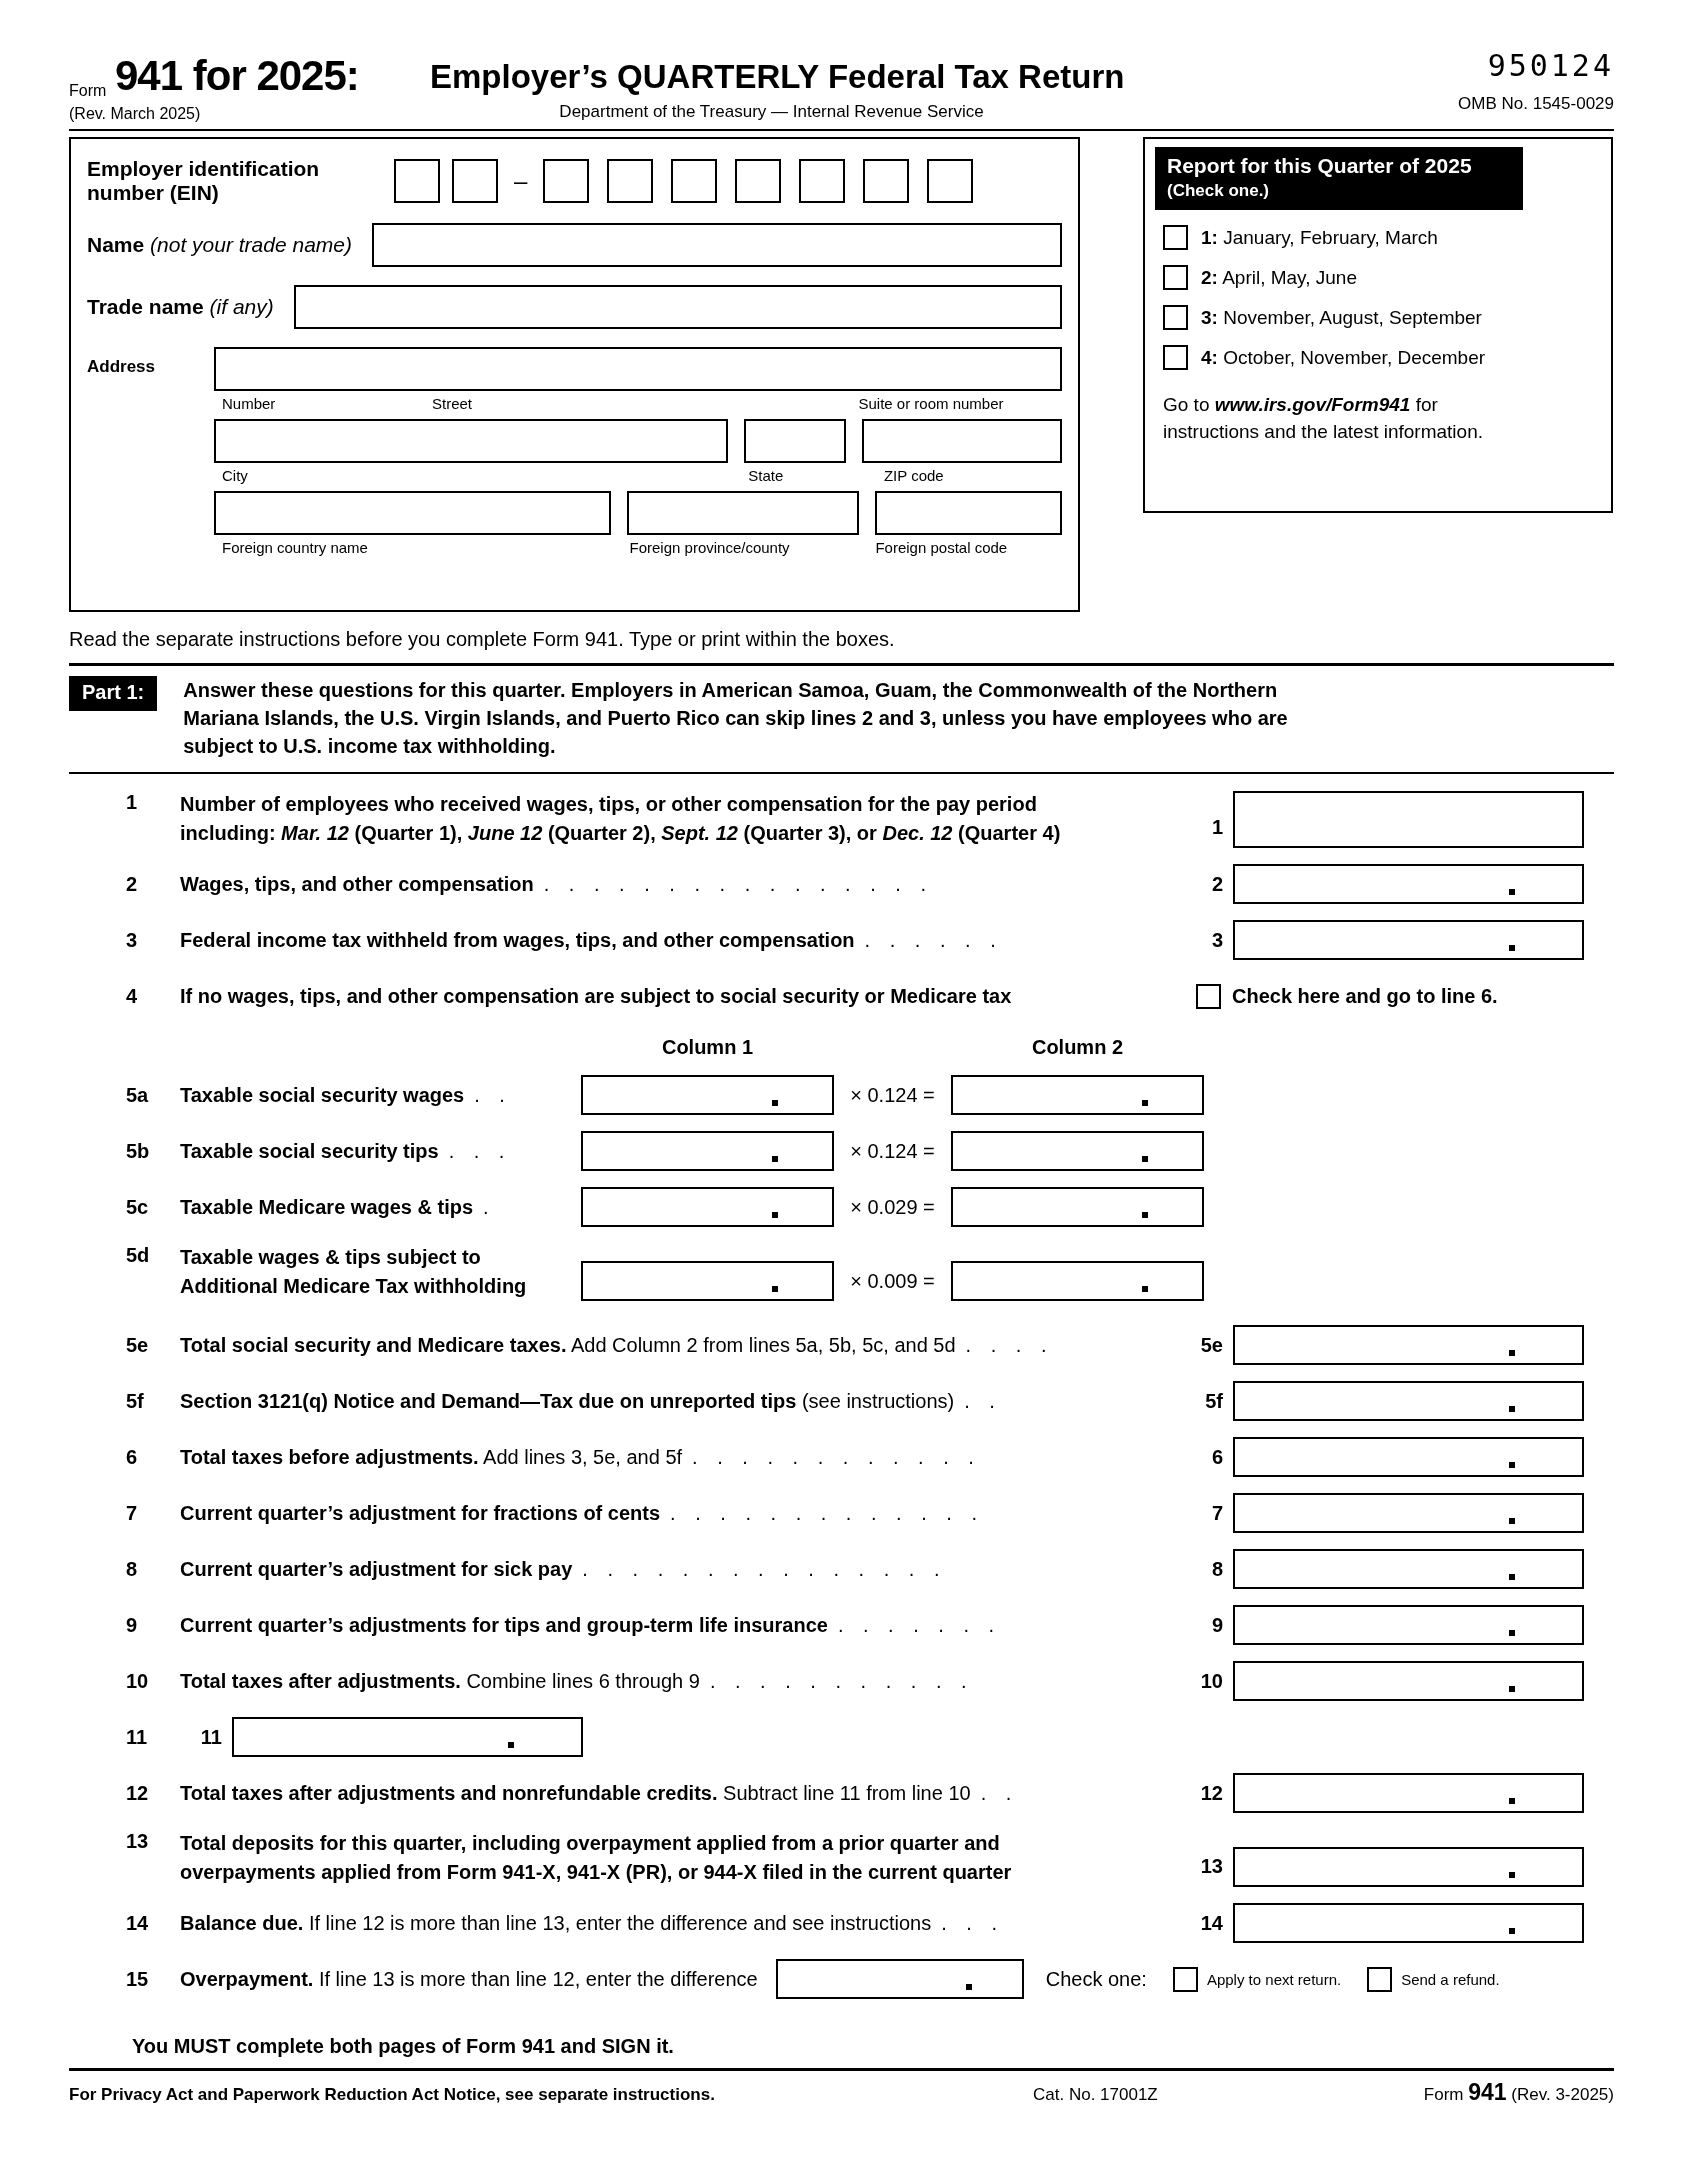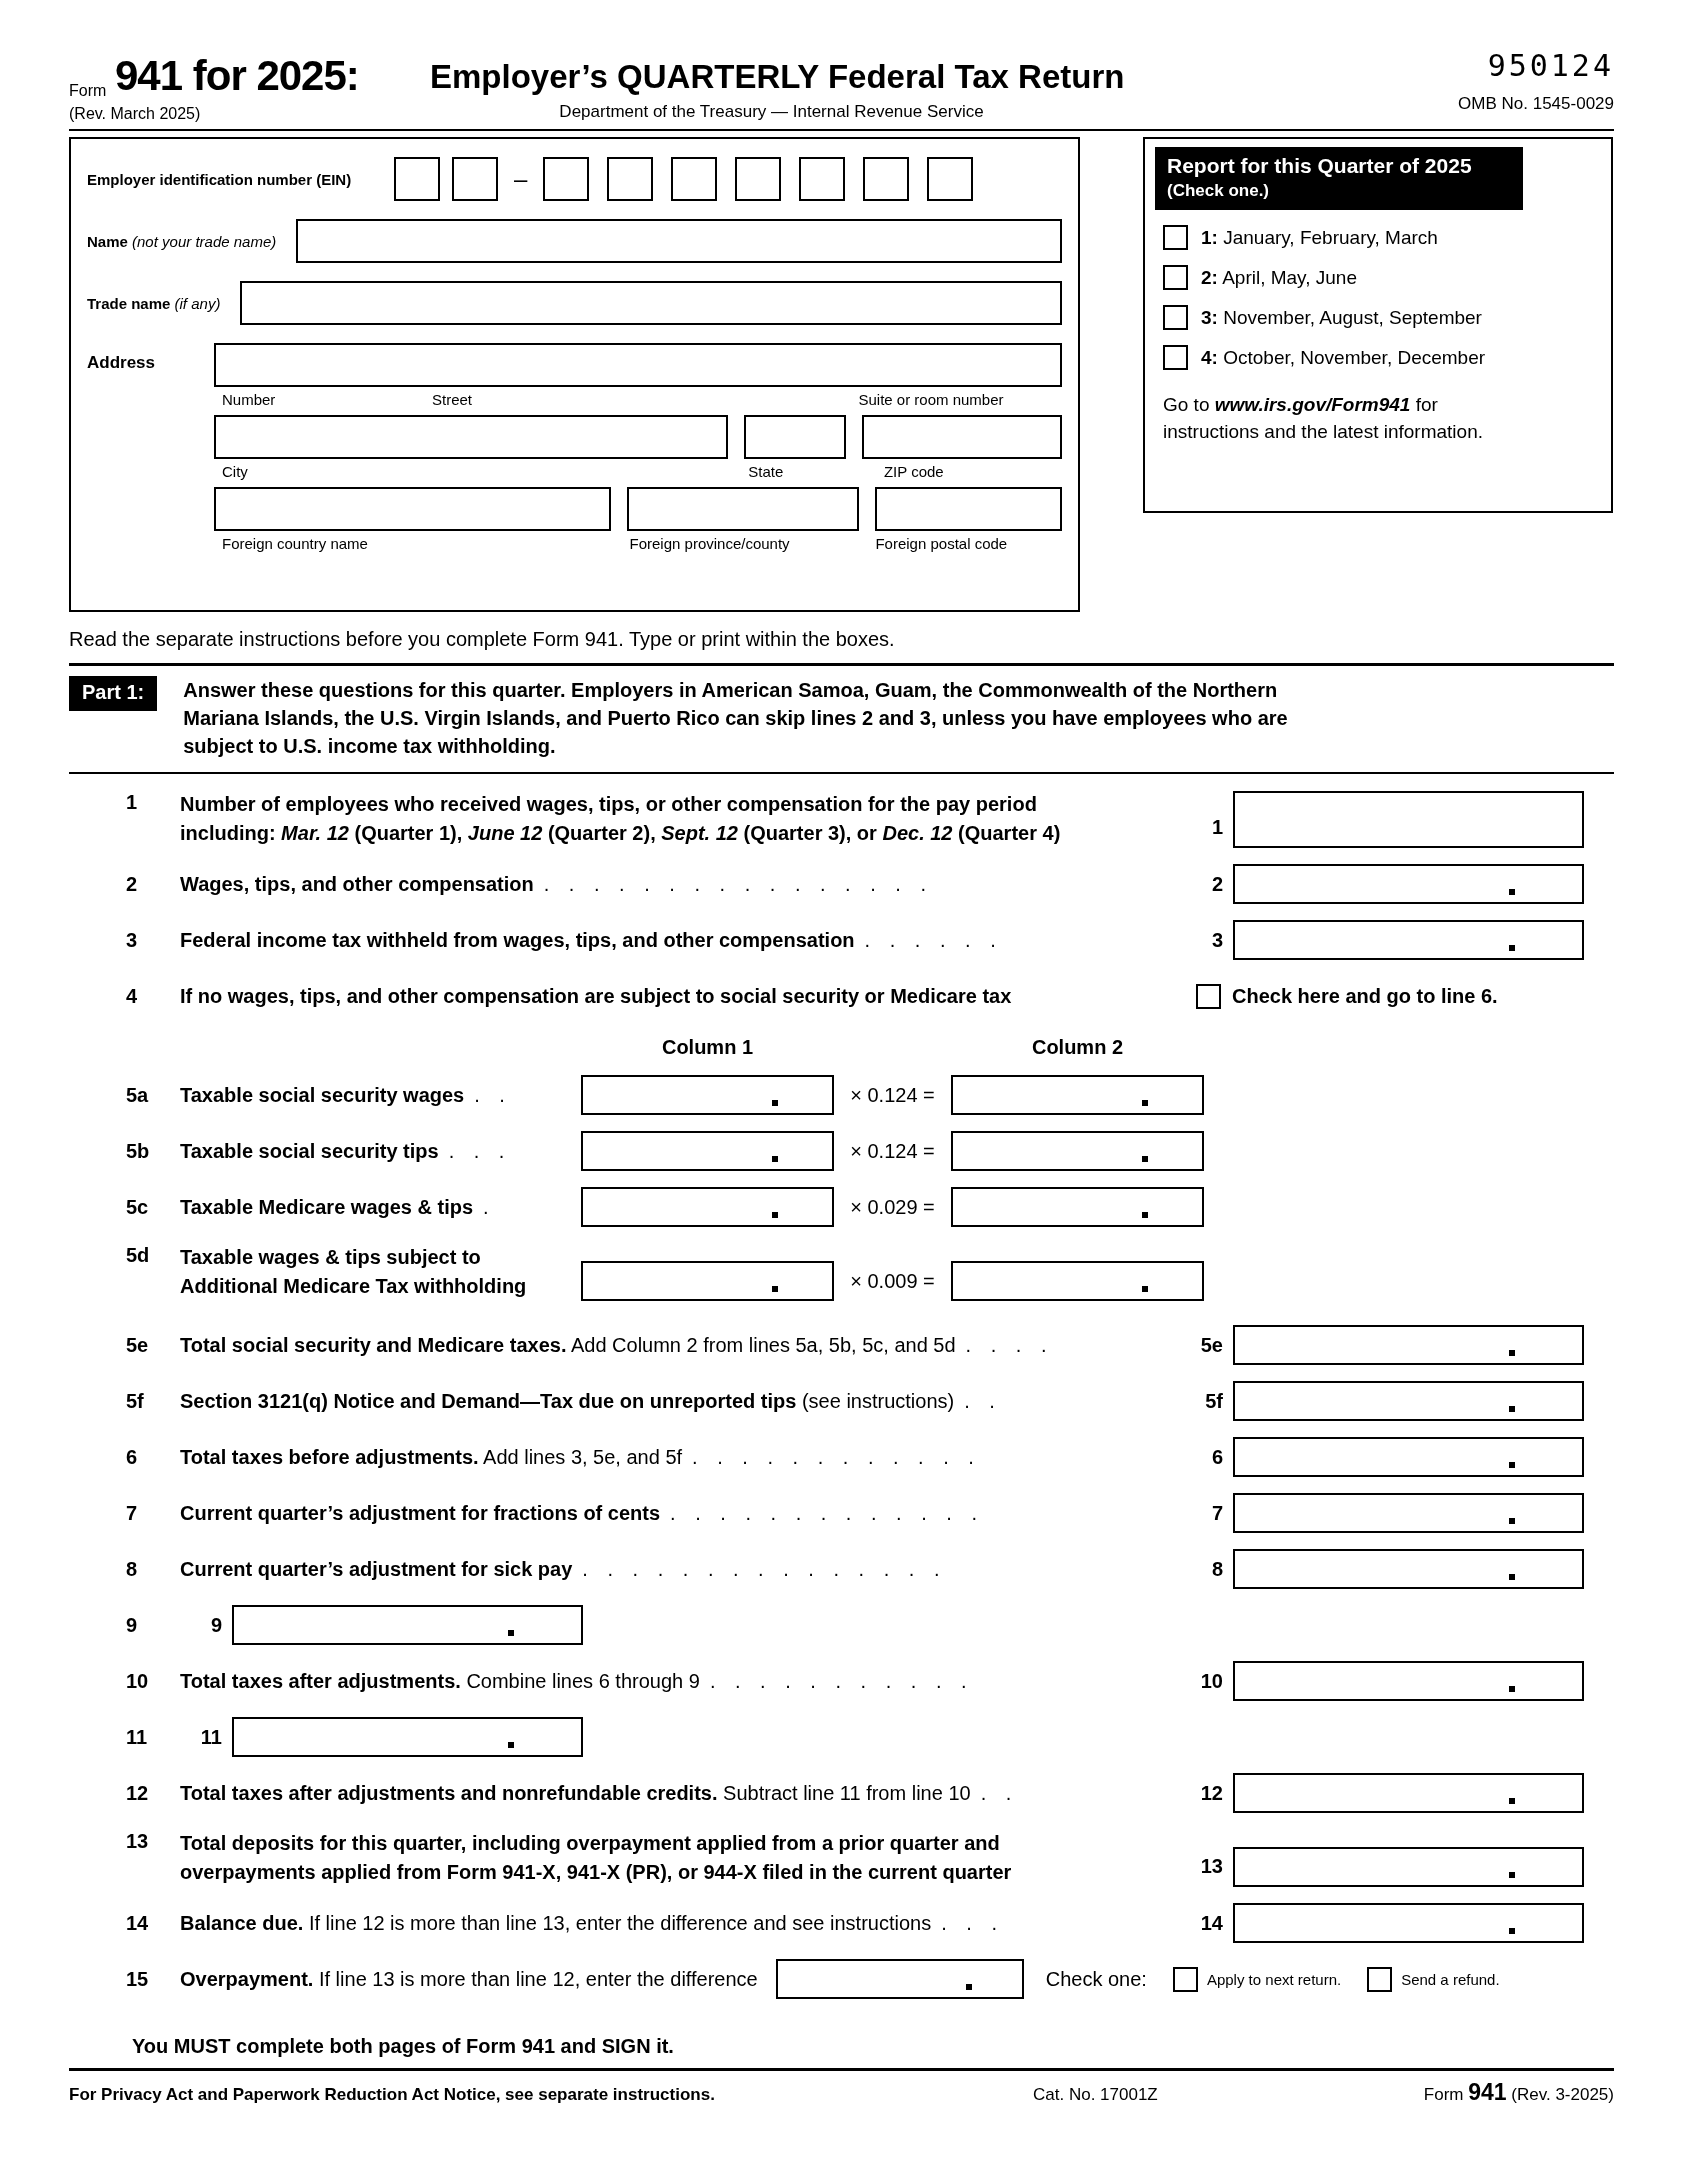--- a/index.html
+++ b/index.html
@@ -15,21 +15,21 @@
   .hdr-num { position:absolute; left:46px; top:-2px; font-size:42px; font-weight:bold; letter-spacing:-1px; }
   .hdr-rev { position:absolute; left:0; top:51px; font-size:16px; }
   .hdr-title { position:absolute; left:361px; top:4px; font-size:33px; font-weight:bold; }
   .hdr-dept { position:absolute; left:361px; top:48px; font-size:17px; width:683px; text-align:center; }
   .hdr-code { position:absolute; right:0; top:-6px; font-family:"DejaVu Sans Mono", monospace; font-size:30px; font-weight:normal; letter-spacing:3px; }
   .hdr-omb { position:absolute; right:0; top:40px; font-size:17px; }
 
   
   .top { display:flex; gap:63px; margin-top:6px; align-items:flex-start; }
   .idbox { width:1011px; height:475px; border:2px solid #000; padding:18px 16px 0; }
-  .flabel { font-size:15px; flex:none; padding-right:20px; }
+  .flabel { font-size:21px; flex:none; padding-right:20px; }
   .ein-row { display:flex; align-items:center; margin-bottom:18px; }
   .ein-label { width:307px; }
   .digit { width:46px; height:44px; border:2px solid #000; margin-right:12px; flex:none; background:#fff; }
   .g2 .digit { margin-right:18px; }
   .ein-dash { font-size:24px; margin:0 16px 0 4px; }
   .fld-row { display:flex; align-items:center; margin-bottom:18px;margin-top:11px; }
   .input { border:2px solid #000; height:44px; flex:1; background:#fff; }
   .addr { display:flex; }
   .addr-lbl { width:127px; font-weight:bold; font-size:17px; padding-top:10px; flex:none; }
   .addr-fields { flex:1; }
@@ -344,20 +344,21 @@
       <span class="lnum">8</span>
       <span class="ltext"><span class="b">Current quarter’s adjustment for sick pay</span><span class="dots">. . . . . . . . . . . . . . .</span></span>
       <span class="bnum">8</span>
       <div class="abox">
           <span class="dec"></span>
         </div>
     </div>
 
     <div class="lrow">
       <span class="lnum">9</span>
+      <span class="ltext"><span class="b">Current quarter’s adjustments for tips and group-term life insurance</span><span class="dots">. . . . . . .</span></span>
       <span class="bnum">9</span>
       <div class="abox">
           <span class="dec"></span>
         </div>
     </div>
 
     <div class="lrow">
       <span class="lnum">10</span>
       <span class="ltext"><span class="b">Total taxes after adjustments.</span><span> Combine lines 6 through 9</span><span class="dots">. . . . . . . . . . .</span></span>
       <span class="bnum">10</span>

